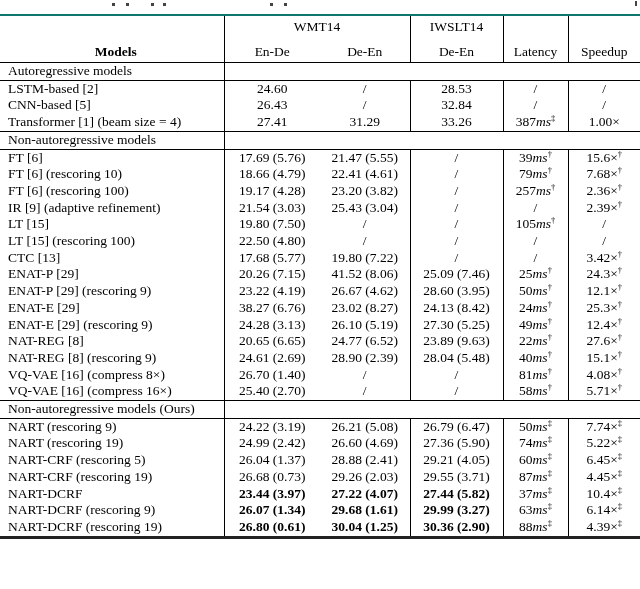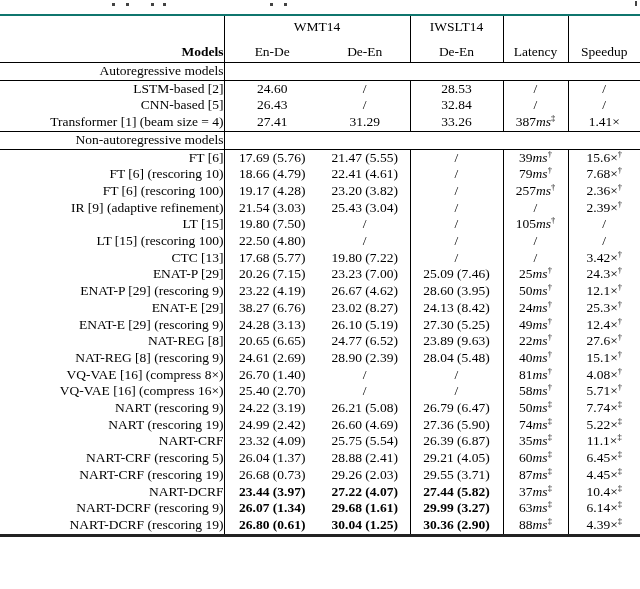--- a/index.html
+++ b/index.html
@@ -16,27 +16,27 @@
 
   table{
     position:absolute;top:14px;left:0;width:640px;
     border-collapse:collapse;table-layout:fixed;
     font-size:13.5px;
     border-top:2px solid #0f766e;
     border-bottom:3px solid #222;
   }
   td{padding:0;height:16.7px;line-height:16.7px;vertical-align:middle;
      overflow:hidden;white-space:nowrap;}
-  td.model{text-align:right;padding-left:8px;}
+  td.model{text-align:left;padding-left:8px;}
   td.num{text-align:center;}
   .br{border-right:1px solid #000;}
   thead td.h1{height:23px;}
   thead td.h2{height:23px;vertical-align:bottom;line-height:20px;}
   thead td{text-align:center;}
-  thead td.model{text-align:right;}
+  thead td.model{text-align:center;}
   .bold{font-weight:bold;}
   tr.section td{border-top:1px solid #000;border-bottom:1px solid #000;}
   sup.dag{font-size:8.5px;line-height:0;vertical-align:super;letter-spacing:0;}
   i.unit{font-style:italic;}
 </style>
 </head>
 <body>
 
 <div class="caption-strip">
   <div class="frag f1"></div>
@@ -94,21 +94,21 @@
         <td class="num br">32.84</td>
         <td class="num br">/</td>
         <td class="num">/</td>
       </tr>
       <tr>
         <td class="model br">Transformer [1] (beam size = 4)</td>
         <td class="num">27.41</td>
         <td class="num br">31.29</td>
         <td class="num br">33.26</td>
         <td class="num br">387<i class="unit">ms</i><sup class="dag">‡</sup></td>
-        <td class="num">1.41×</td>
+        <td class="num">1.00×</td>
       </tr>
       <tr class="section">
         <td class="model br">Non-autoregressive models</td>
         <td class="" colspan="5"></td>
       </tr>
       <tr>
         <td class="model br">FT [6]</td>
         <td class="num">17.69 (5.76)</td>
         <td class="num br">21.47 (5.55)</td>
         <td class="num br">/</td>
@@ -159,21 +159,21 @@
         <td class="model br">CTC [13]</td>
         <td class="num">17.68 (5.77)</td>
         <td class="num br">19.80 (7.22)</td>
         <td class="num br">/</td>
         <td class="num br">/</td>
         <td class="num">3.42×<sup class="dag">†</sup></td>
       </tr>
       <tr>
         <td class="model br">ENAT-P [29]</td>
         <td class="num">20.26 (7.15)</td>
-        <td class="num br">23.23 (7.00)</td>
+        <td class="num br">41.52 (8.06)</td>
         <td class="num br">25.09 (7.46)</td>
         <td class="num br">25<i class="unit">ms</i><sup class="dag">†</sup></td>
         <td class="num">24.3×<sup class="dag">†</sup></td>
       </tr>
       <tr>
         <td class="model br">ENAT-P [29] (rescoring 9)</td>
         <td class="num">23.22 (4.19)</td>
         <td class="num br">26.67 (4.62)</td>
         <td class="num br">28.60 (3.95)</td>
         <td class="num br">50<i class="unit">ms</i><sup class="dag">†</sup></td>
@@ -220,45 +220,41 @@
         <td class="num">4.08×<sup class="dag">†</sup></td>
       </tr>
       <tr>
         <td class="model br">VQ-VAE [16] (compress 16×)</td>
         <td class="num">25.40 (2.70)</td>
         <td class="num br">/</td>
         <td class="num br">/</td>
         <td class="num br">58<i class="unit">ms</i><sup class="dag">†</sup></td>
         <td class="num">5.71×<sup class="dag">†</sup></td>
       </tr>
+      <tr class="section">
+        <td class="model br">Non-autoregressive models (Ours)</td>
+        <td class="" colspan="5"></td>
+      </tr>
       <tr>
         <td class="model br">NART (rescoring 9)</td>
         <td class="num">24.22 (3.19)</td>
         <td class="num br">26.21 (5.08)</td>
         <td class="num br">26.79 (6.47)</td>
         <td class="num br">50<i class="unit">ms</i><sup class="dag">‡</sup></td>
         <td class="num">7.74×<sup class="dag">‡</sup></td>
       </tr>
       <tr>
         <td class="model br">NART (rescoring 19)</td>
         <td class="num">24.99 (2.42)</td>
         <td class="num br">26.60 (4.69)</td>
         <td class="num br">27.36 (5.90)</td>
         <td class="num br">74<i class="unit">ms</i><sup class="dag">‡</sup></td>
         <td class="num">5.22×<sup class="dag">‡</sup></td>
       </tr>
       <tr>
-        <td class="model br">NART-CRF</td>
-        <td class="num">23.32 (4.09)</td>
-        <td class="num br">25.75 (5.54)</td>
-        <td class="num br">26.39 (6.87)</td>
-        <td class="num br">35<i class="unit">ms</i><sup class="dag">‡</sup></td>
-        <td class="num">11.1×<sup class="dag">‡</sup></td>
-      </tr>
-      <tr>
         <td class="model br">NART-CRF (rescoring 5)</td>
         <td class="num">26.04 (1.37)</td>
         <td class="num br">28.88 (2.41)</td>
         <td class="num br">29.21 (4.05)</td>
         <td class="num br">60<i class="unit">ms</i><sup class="dag">‡</sup></td>
         <td class="num">6.45×<sup class="dag">‡</sup></td>
       </tr>
       <tr>
         <td class="model br">NART-CRF (rescoring 19)</td>
         <td class="num">26.68 (0.73)</td>

